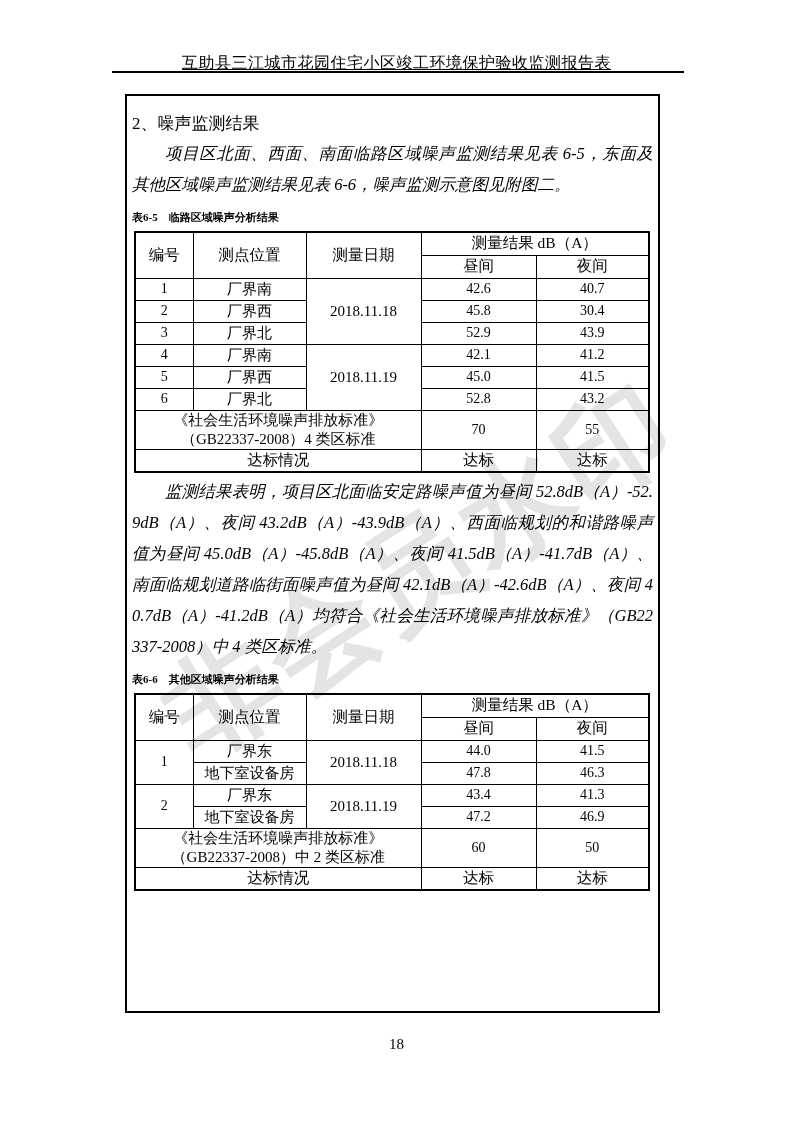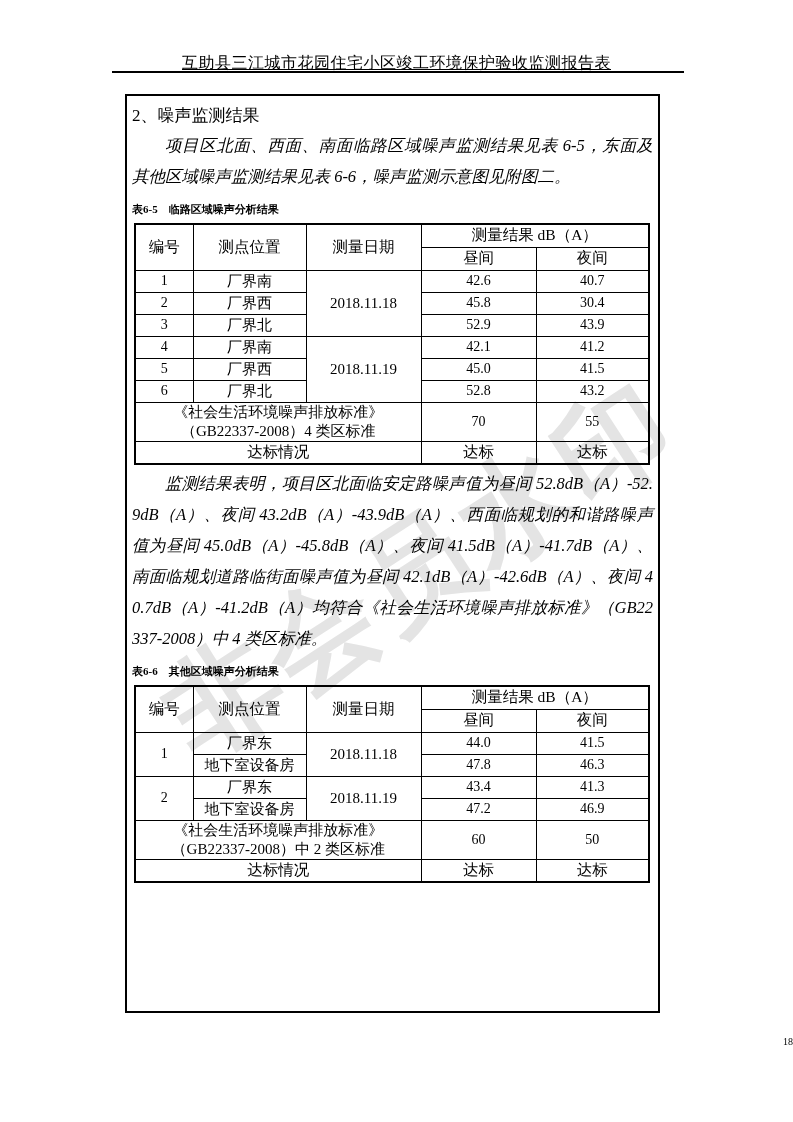--- a/index.html
+++ b/index.html
@@ -44,21 +44,21 @@
   .content-box {
     position:absolute;
     left:125px; top:94px;
     width:535px; height:919px;
     border:2px solid #000;
     padding:0 5px;
     z-index:1;
     background:transparent;
   }
   .section-title {
-    margin-top:9px;
+    margin-top:17px;
     font-size:17px;
     line-height:22px;
   }
   .para {
     font-size:16.5px;
     line-height:31px;
     text-align:justify;
     margin-top:3px;
     word-break:break-all;
     font-style:italic;
@@ -96,22 +96,22 @@
   tr.drow td.num { font-size:14px; }
   td.date-cell { font-size:14px; }
   tr.srow td { height:38px; }
   td.std-cell { font-size:14.5px; text-align:center; }
   td.std-cell div { line-height:19px; }
   tr.srow td.num { font-size:14px; }
   tr.crow td { height:23px; font-size:15.5px; }
   .page-number {
     position:absolute;
     top:1036px; left:0; width:100%;
-    text-align:right;
-    font-size:10px;
+    text-align:center;
+    font-size:15px;
     z-index:2;
   }
 </style>
 </head>
 <body>
 
 <div class="page">
 
   <div class="watermark">非会员水印</div>
 

